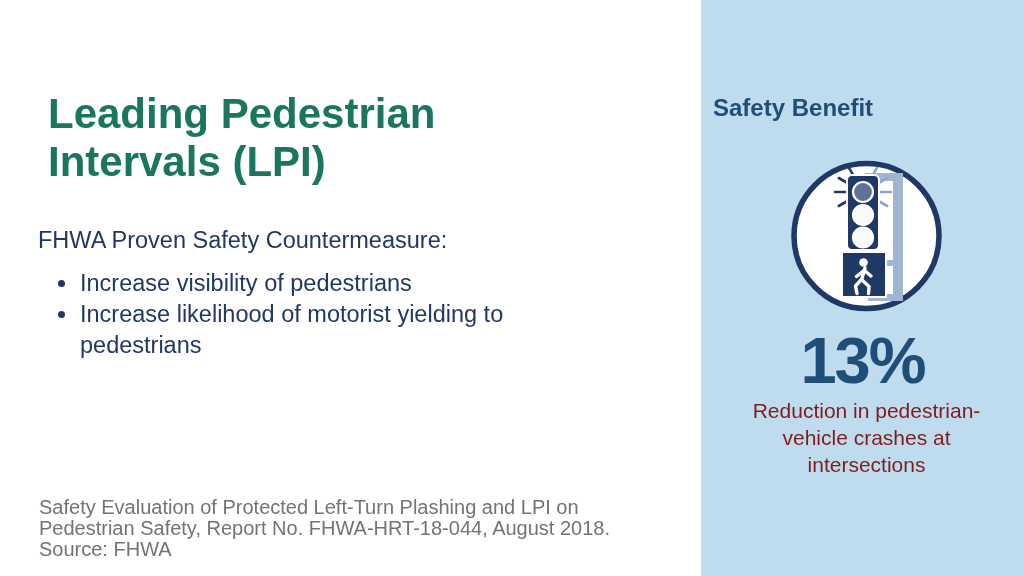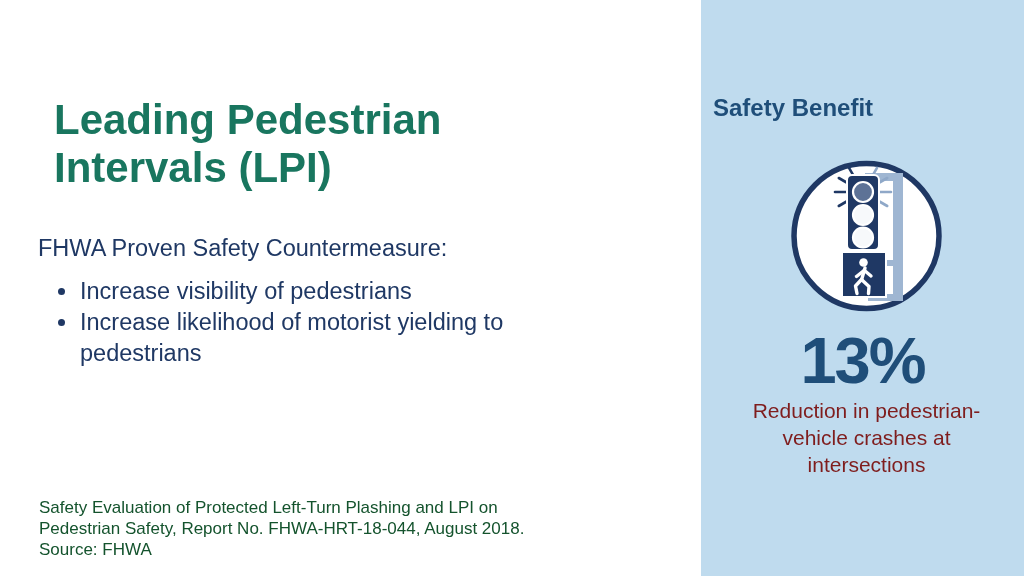--- a/index.html
+++ b/index.html
@@ -10,62 +10,62 @@
     background: #ffffff;
     overflow: hidden;
     font-family: "Liberation Sans", sans-serif;
   }
 
   
   .title {
     position: absolute;
     left: 38px;
     top: 80px;
-    margin: 16px;
+    margin: 10px;
     font-size: 42px;
     font-weight: bold;
     line-height: 48px;
     color: #19765F;
     letter-spacing: 0px;
   }
   .title .tline { display: block; }
 
   .body {
     position: absolute;
     left: 38px;
     top: 221px;
     width: 630px;
     font-size: 23.5px;
     line-height: 31px;
     color: #1F3864;
   }
-  .intro { margin: 12px 0 7px 0; }
+  .intro { margin: 4px 0 7px 0; }
   .bullets { list-style: none; margin: 12px; padding: 0; }
   .bullets li { position: relative; padding-left: 30px; margin: 0; }
   .dot {
     position: absolute;
     left: 8px;
     top: 12px;
     width: 7px;
     height: 7px;
     border-radius: 50%;
     background: #1F3864;
     overflow: hidden;
     color: transparent;
     font-size: 0;
   }
   .bline { display: block; }
 
   .footer {
     position: absolute;
     left: 39px;
     top: 497px;
-    font-size: 17px;
+    font-size: 20px;
     line-height: 21px;
-    color: #14532d;
+    color: #737373;
   }
   .fline { display: block; }
 
   
   .sidebar {
     position: absolute;
     left: 701px;
     top: 0;
     width: 323px;
     height: 576px;

